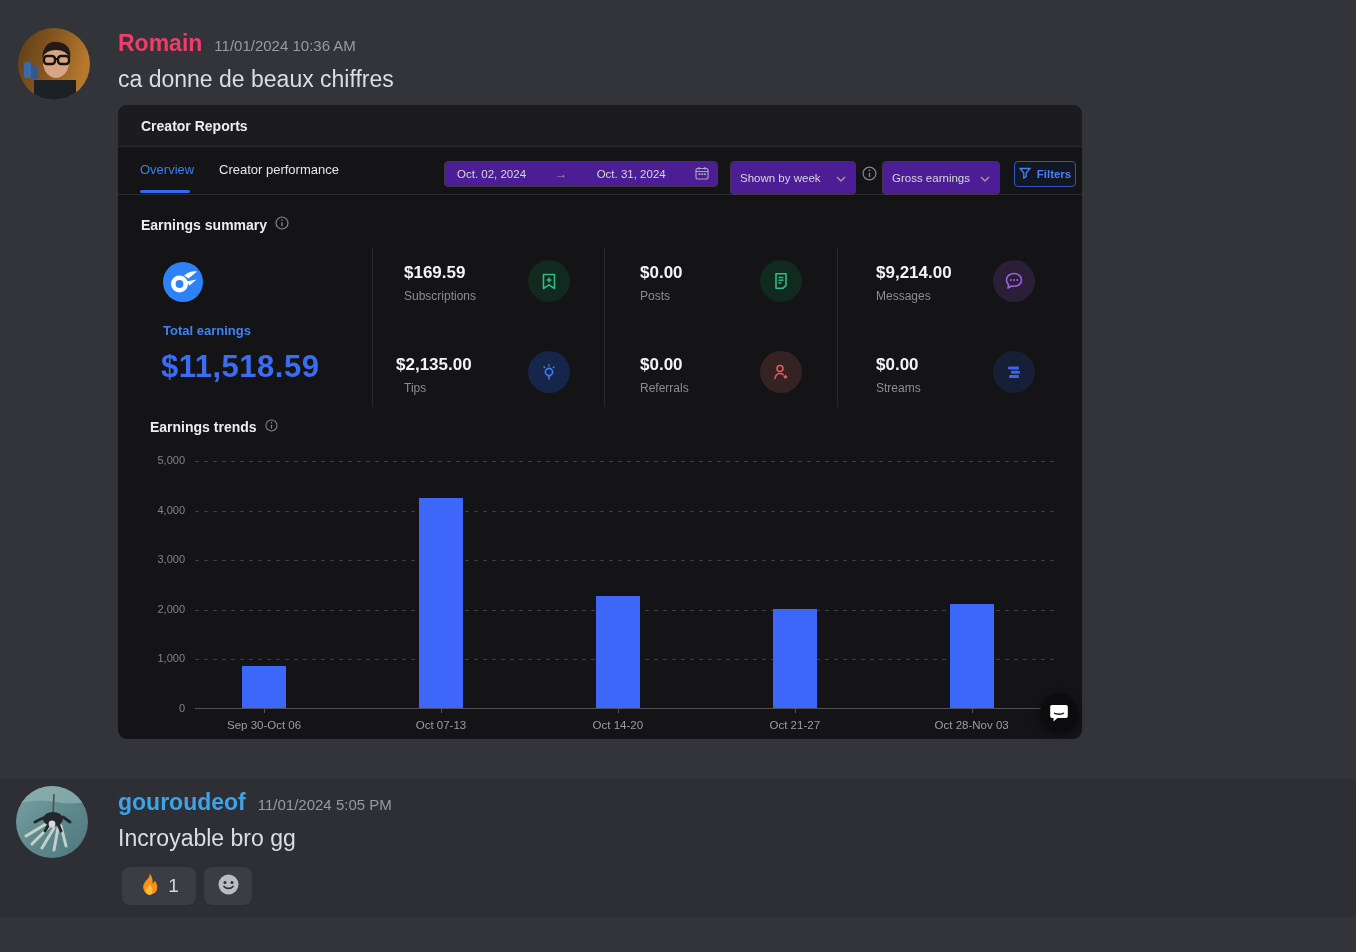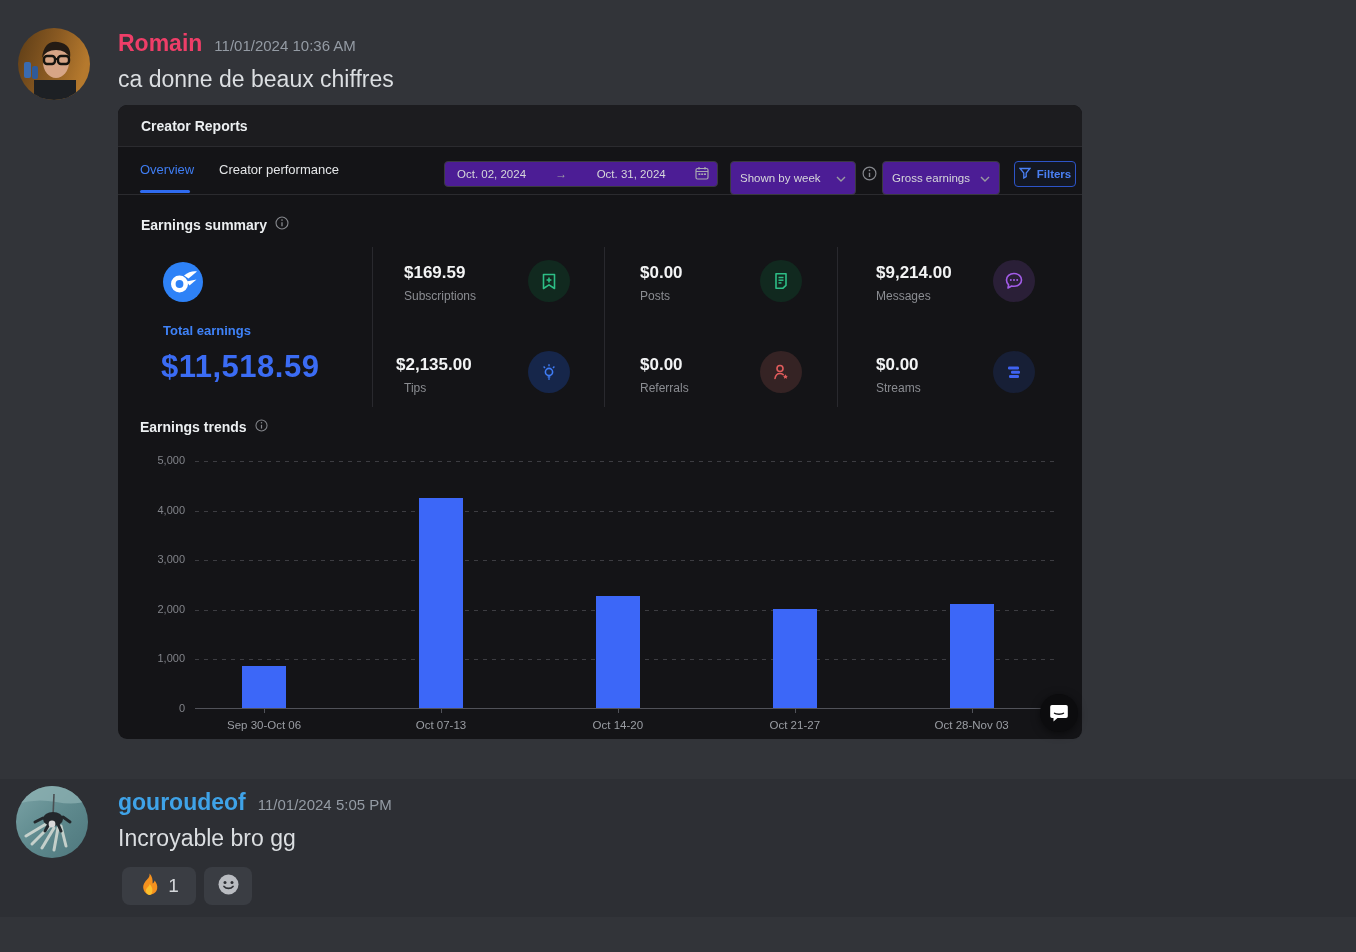--- a/index.html
+++ b/index.html
@@ -262,21 +262,21 @@
     <div class="stat-value" style="left:758px; top:250px;">$0.00</div>
     <div class="stat-label" style="left:758px; top:276px;">Streams</div>
     <div class="stat-icon" style="left:875px; top:246px; background:#171f36;">
       <svg width="20" height="20" viewBox="0 0 20 20">
           <rect x="4" y="4.5" width="11" height="3" rx="1.2" fill="#3f63f0"></rect>
           <rect x="7" y="8.7" width="9" height="3" rx="1.2" fill="#3f63f0"></rect>
           <rect x="5" y="12.9" width="10" height="3" rx="1.2" fill="#3f63f0"></rect>
         </svg>
     </div>
 
-    <div class="section-head" style="left:22px; top:314px;">
+    <div class="section-head" style="left:32px; top:314px;">
       <span>Earnings trends</span>
       <span>
         <svg width="13" height="13" viewBox="0 0 15 15">
             <circle cx="7.5" cy="7.5" r="6.4" fill="none" stroke="#85878c" stroke-width="1.2"></circle>
             <line x1="7.5" y1="6.7" x2="7.5" y2="11" stroke="#85878c" stroke-width="1.4"></line>
             <circle cx="7.5" cy="4.3" r="0.9" fill="#85878c"></circle>
           </svg>
       </span>
     </div>
 

